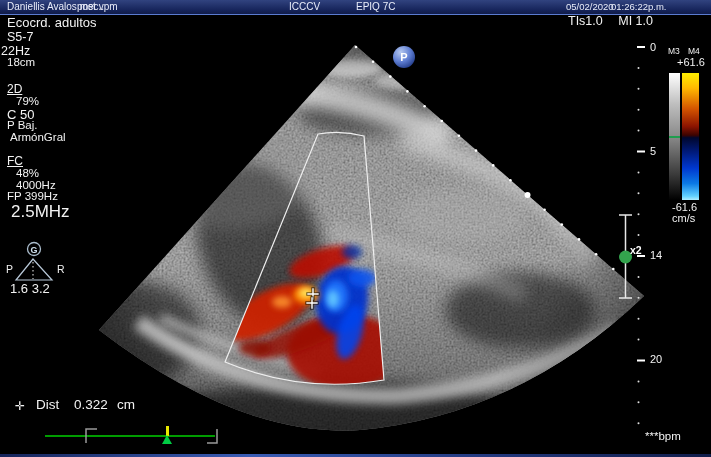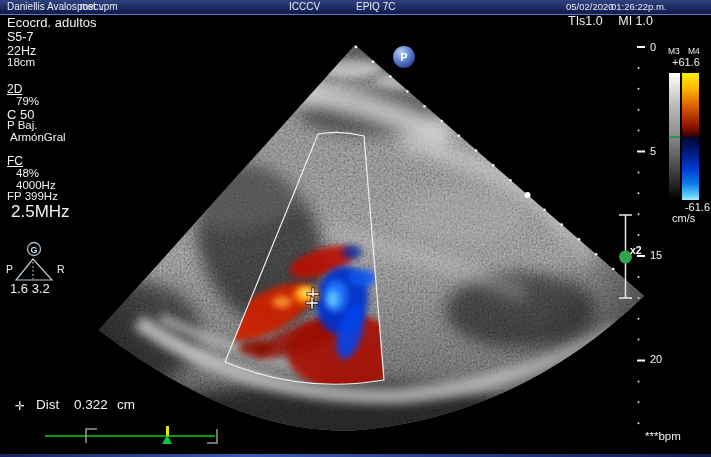--- a/index.html
+++ b/index.html
@@ -198,21 +198,21 @@
     <span style="left:611px;font-size:9.5px">01:26:22p.m.</span>
   </div>
 
   <div class="t" style="left:568px;top:14px;font-size:12.5px">
     <span>TIs1.0</span>
     <span style="margin-left:12px">MI 1.0</span>
   </div>
 
   <div class="t" style="left:7px;top:15px;font-size:13px">Ecocrd. adultos</div>
   <div class="t" style="left:7px;top:30px;font-size:12.5px">S5-7</div>
-  <div class="t" style="left:7px;top:44px;font-size:12.5px">22Hz</div>
+  <div class="t" style="left:1px;top:44px;font-size:12.5px">22Hz</div>
   <div class="t" style="left:7px;top:56px;font-size:11.5px">18cm</div>
 
   <div class="t u" style="left:7px;top:82px;font-size:12px">2D</div>
   <div class="t" style="left:16px;top:95px;font-size:11.5px">79%</div>
   <div class="t" style="left:7px;top:107px;font-size:13px">C 50</div>
   <div class="t" style="left:7px;top:118.5px;font-size:11.5px">P Baj.</div>
   <div class="t" style="left:10px;top:130.5px;font-size:11.5px">ArmónGral</div>
 
   <div class="t u" style="left:7px;top:154px;font-size:12px">FC</div>
   <div class="t" style="left:16px;top:167px;font-size:11.5px">48%</div>
@@ -226,30 +226,30 @@
 
   <div class="t" style="left:15px;top:399px;font-size:12px">✛</div>
   <div class="t" style="left:36px;top:397px;font-size:13.5px">Dist</div>
   <div class="t" style="left:74px;top:397px;font-size:13.5px">0.322</div>
   <div class="t" style="left:117px;top:397px;font-size:13.5px">cm</div>
 
   <div class="abs" id="pbtn">P</div>
 
   <div class="t" style="left:668px;top:46px;font-size:8.5px">M3</div>
   <div class="t" style="left:688px;top:46px;font-size:8.5px">M4</div>
-  <div class="t" style="left:672px;top:56px;width:38px;text-align:left;font-size:11px">+61.6</div>
+  <div class="t" style="left:672px;top:56px;width:38px;text-align:center;font-size:11px">+61.6</div>
   <div class="abs" id="graybar">
       <div class="baseline"></div>
     </div>
   <div class="abs" id="colorbar"></div>
-  <div class="t" style="left:672px;top:201px;width:38px;text-align:right;font-size:11px">-61.6</div>
+  <div class="t" style="left:672px;top:201px;width:38px;font-size:11px">-61.6</div>
   <div class="t" style="left:672px;top:212px;width:38px;text-align:left;font-size:11px">cm/s</div>
 
   <div class="t" style="left:650px;top:41px;font-size:11px">0</div>
   <div class="t" style="left:650px;top:145px;font-size:11px">5</div>
-  <div class="t" style="left:650px;top:249px;font-size:11px">15</div>
+  <div class="t" style="left:650px;top:249px;font-size:11px">14</div>
   <div class="t" style="left:650px;top:353px;font-size:11px">20</div>
 
   <div class="t" style="left:645px;top:430px;font-size:11.5px">***bpm</div>
 
   <div class="abs" id="bottombar"></div>
 
 </div>
 
 </body></html>

